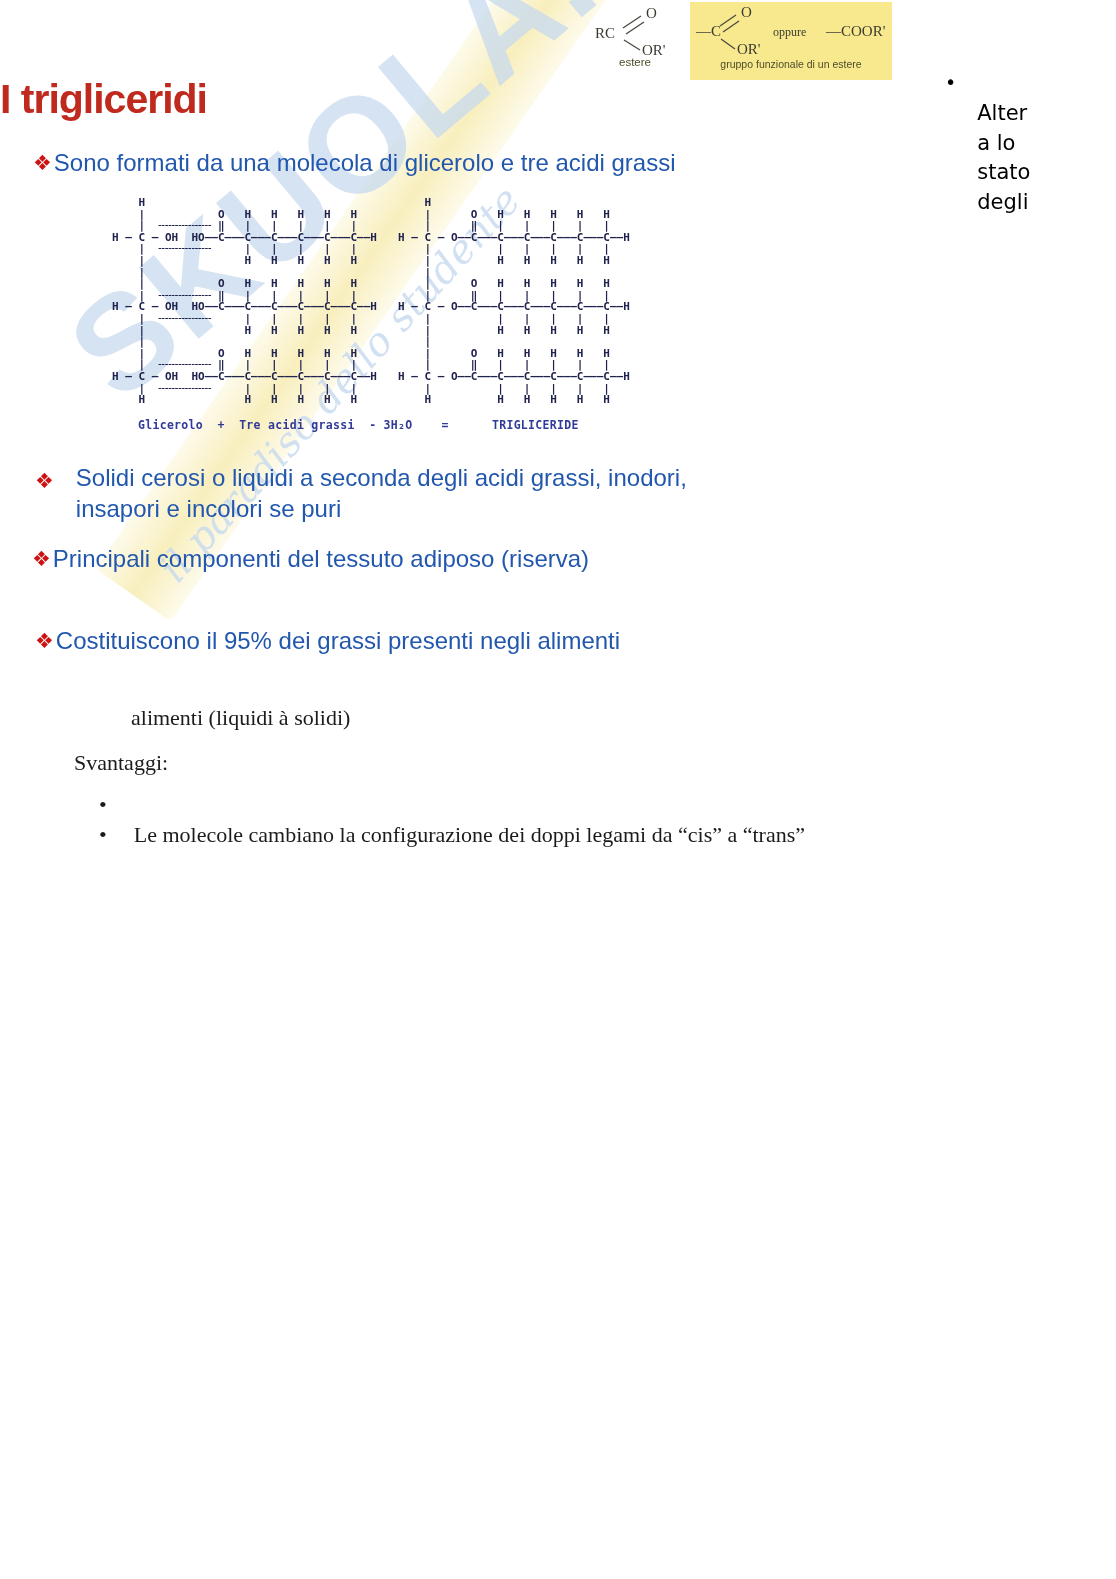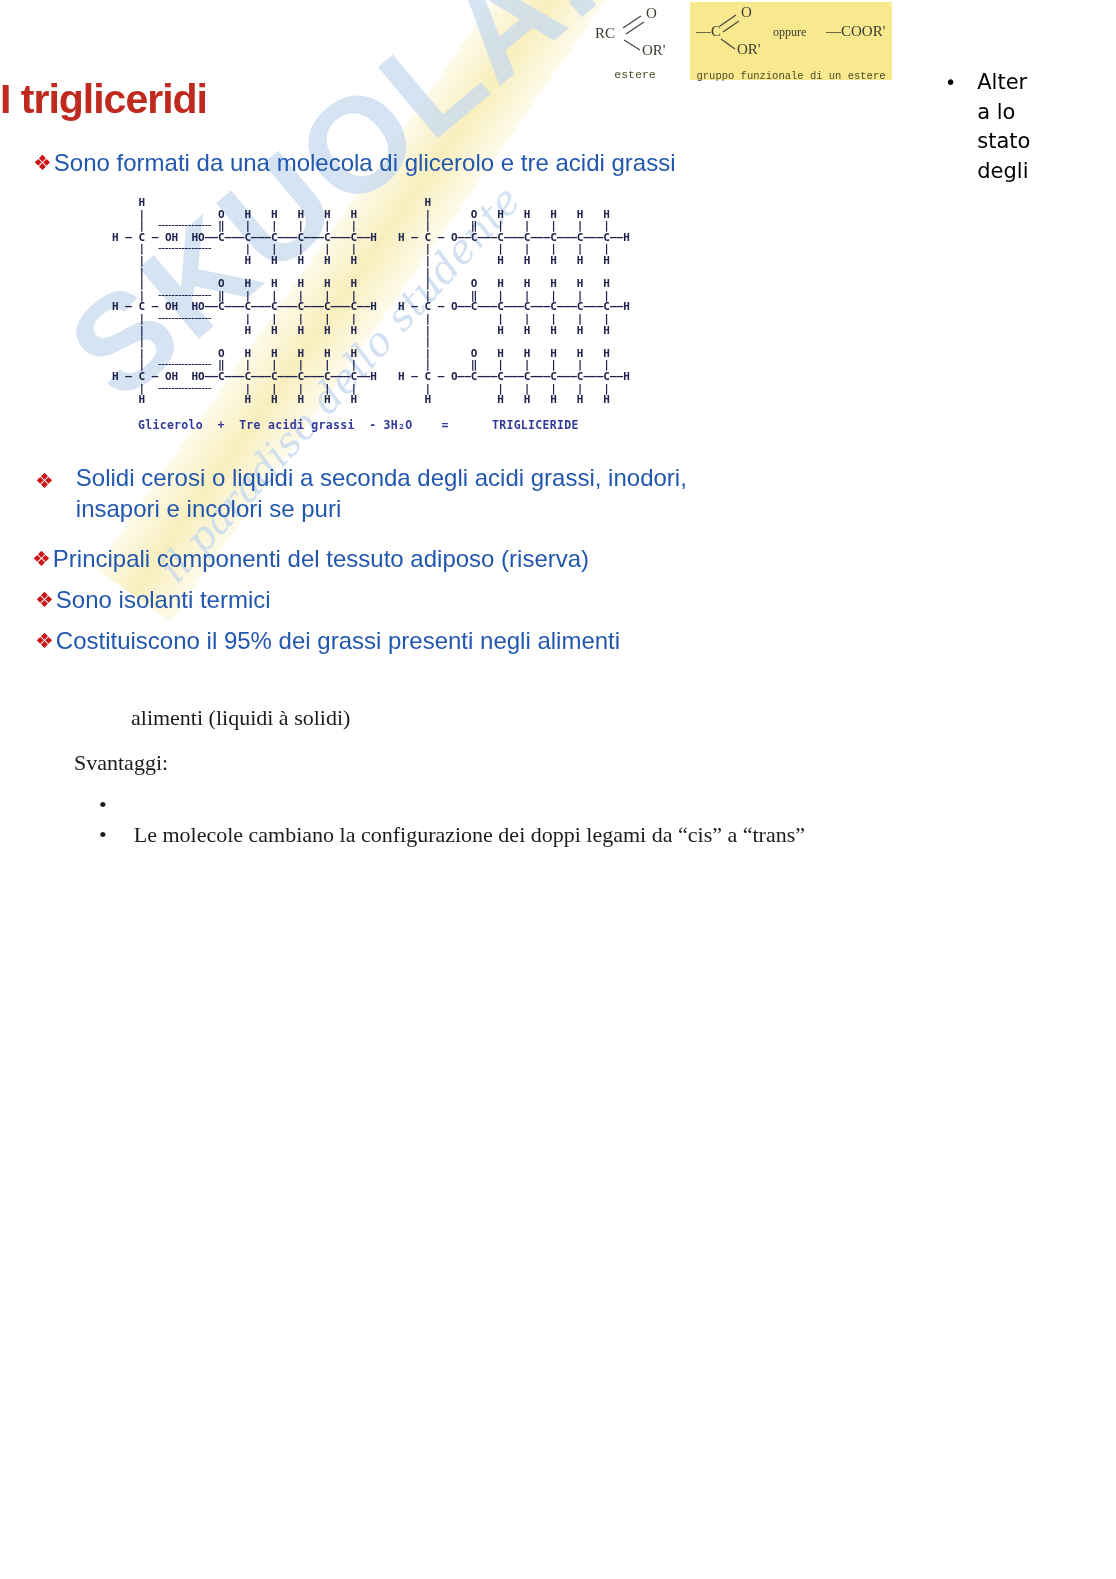--- a/index.html
+++ b/index.html
@@ -27,21 +27,21 @@
     color:var(--watermark-blue); opacity:.8;
   }
   
   .fig{position:absolute; z-index:2; text-align:center;}
   .fig-estere{left:585px; top:4px; width:100px;}
   .fig-esterbox{left:690px; top:2px; width:202px; height:78px; background:var(--ester-box-yellow);}
   .fig svg{display:block; margin:0 auto;}
   .chem{font-family:"Liberation Serif", serif; fill:#3a3a30; font-size:15px;}
   .chem-sm{font-family:"Liberation Serif", serif; fill:#3a3a30; font-size:12px;}
   .bond{stroke:#4a4a40; stroke-width:1.3;}
-  .fig-label{font-family:Liberation Mono, monospace; font-size:11.5px; color:#4d4d2a; margin-top:12px;}
+  .fig-label{font-family:Liberation Sans, sans-serif; font-size:11.5px; color:#4d4d2a; margin-top:0;}
   .fig-esterbox .fig-label{font-size:10.5px;}
   
   .title{
     position:absolute; left:0; top:76px; width:770px; z-index:2;
     font-size:41px; font-weight:bold; letter-spacing:-1px;
     color:var(--title-red);
   }
   .bullet{position:absolute; z-index:2; color:var(--bullet-blue); font-size:24px;}
   .bullet .glyph{color:var(--diamond-red); font-size:21px; margin-right:2px; position:relative; top:-1px;}
   .bullet .bold{font-weight:normal;}
@@ -72,21 +72,21 @@
   .note-svantaggi{left:74px; top:750px;}
   .note-list{left:99px; top:790px;}
   .note-list .row{display:flex; line-height:30px;}
   .note-list .dot{margin-right:27px;}
   
   .side-note{
     position:absolute; left:945px; top:68px; z-index:2; display:flex;
     font-family:"DejaVu Sans", sans-serif; font-size:21px; line-height:29.5px; color:#000;
   }
   .side-note .dot{font-size:19px; margin-right:21px; line-height:29.5px;}
-  .side-note .text{width:66px;}
+  .side-note .text{width:66px;margin-top:31px;}
 </style>
 </head>
 <body>
 
 <div class="page">
 
   <div class="wm">
     <div class="wm-band"></div>
     <div class="wm-big">SKUOLA.net</div>
     <div class="wm-script">il paradiso dello studente</div>
@@ -165,23 +165,20 @@
   <div class="bullet b2">
     <span class="glyph">❖</span>
       <span class="seg"><span>Solidi cerosi o liquidi a seconda degli acidi grassi, inodori,
 insapori e incolori se puri</span></span>
   </div>
 
   <div class="bullet b3">
     <span class="glyph">❖</span><span class="seg"><span>Principali componenti del </span><span class="bold">tessuto adiposo (riserva)</span></span>
   </div>
 
-  <div class="bullet b4">
-    <span class="glyph">❖</span><span class="seg"><span>Sono </span><span class="bold">isolanti termici</span></span>
-  </div>
 
   <div class="bullet b5">
     <span class="glyph">❖</span><span class="seg"><span>Costituiscono il 95% dei </span><span class="bold">grassi presenti negli alimenti</span></span>
   </div>
 
   <div class="note note-alimenti">alimenti (liquidi à solidi)</div>
   <div class="note note-svantaggi">Svantaggi:</div>
   <div class="note note-list">
     <div class="row">
       <span class="dot">•</span>

